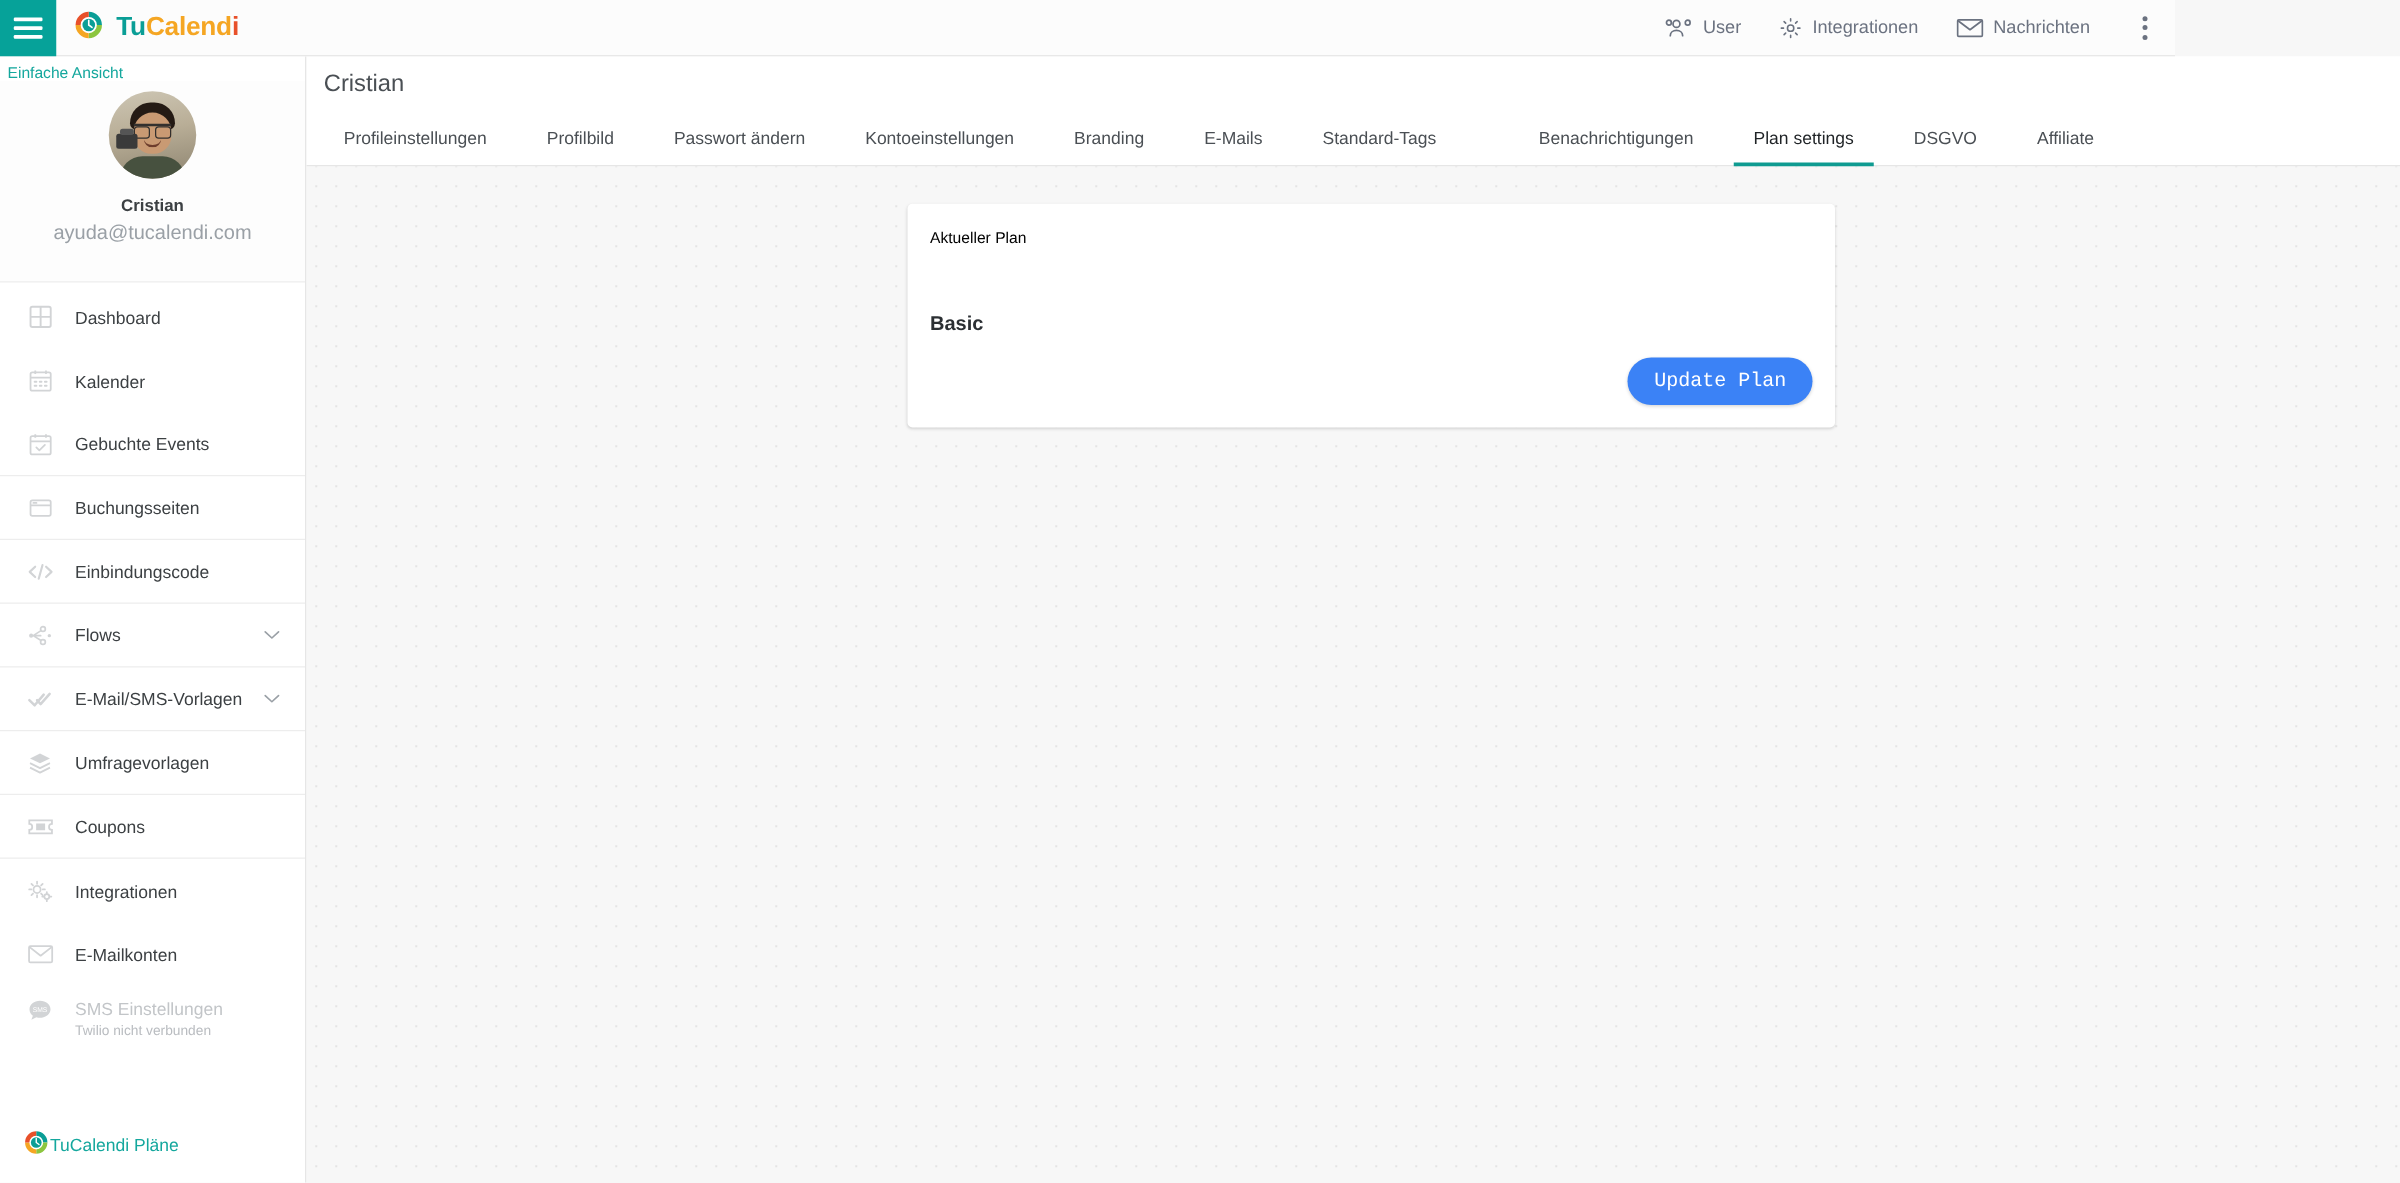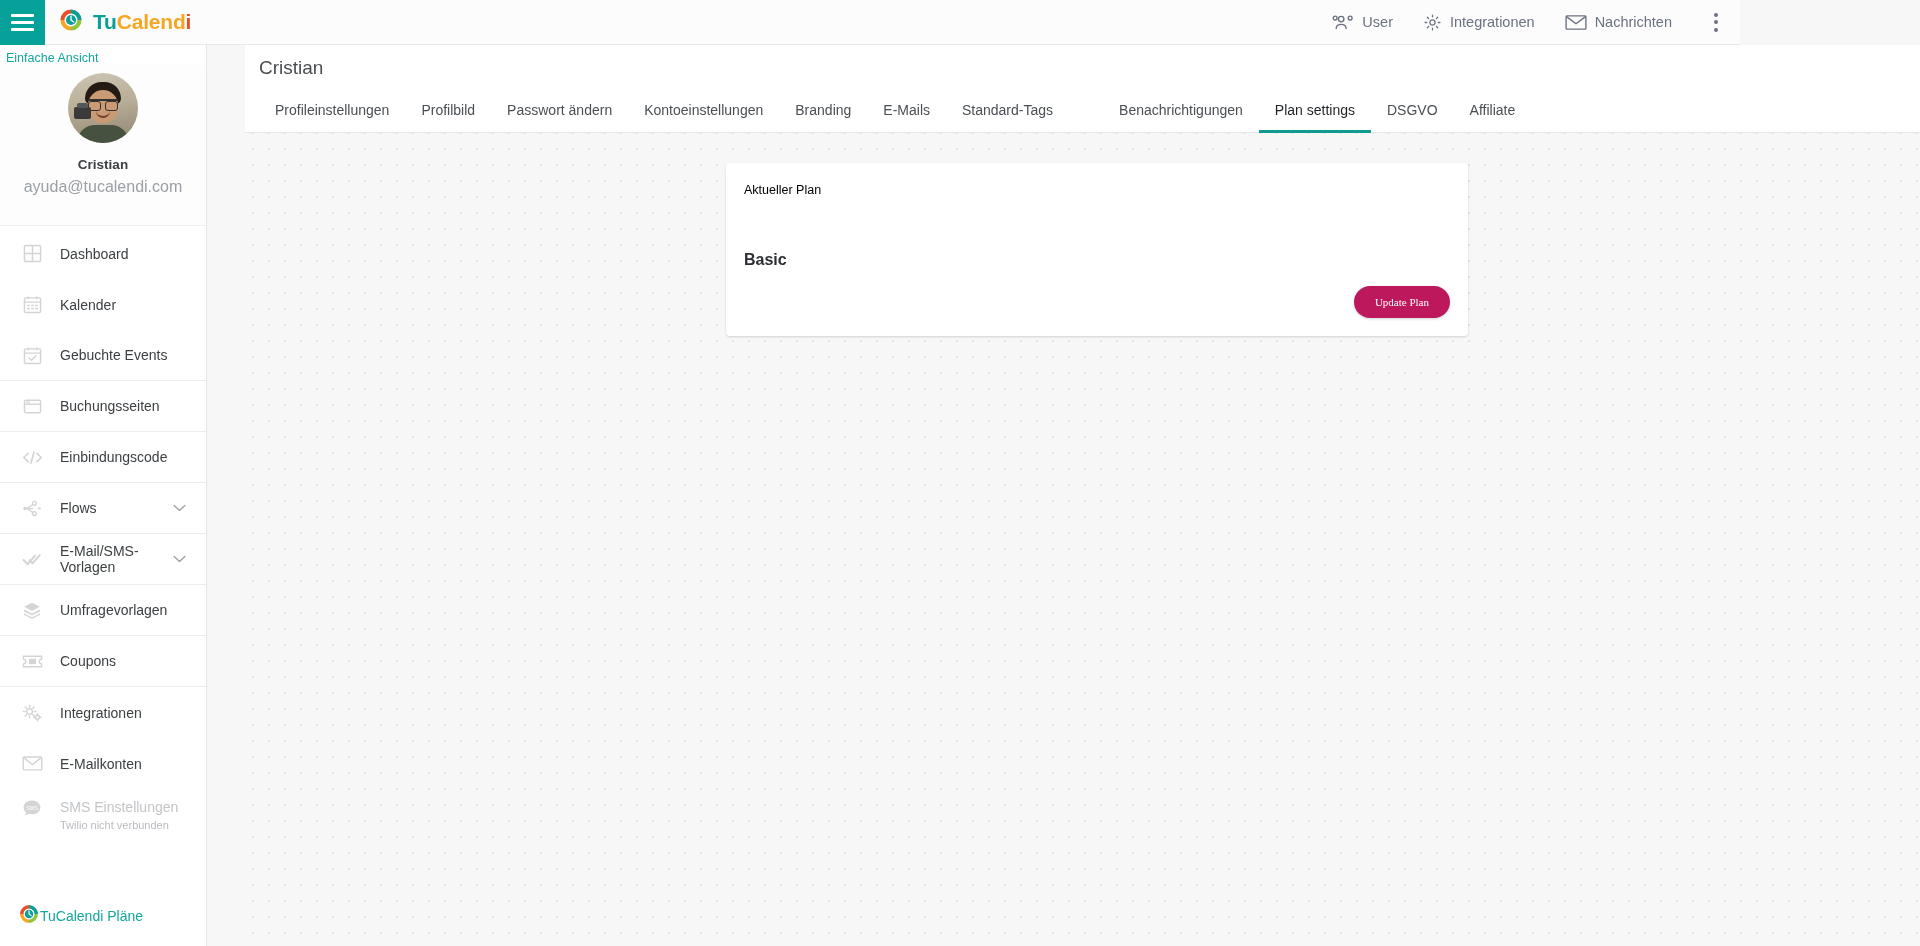--- a/index.html
+++ b/index.html
@@ -56,21 +56,21 @@
     padding: 6px 8px; cursor: pointer; margin-left: 4px;
   }
   .kebab i {
     width: 4px; height: 4px; border-radius: 50%;
     background: #6b7280; display: block;
   }
 
   
   .sidebar {
     position: absolute; top: 45px; left: 0;
-    width: 207px; height: 901px;
+    width: 245px; height: 901px;
     background: #ffffff;
     border-right: 1px solid #e6e6e6;
     z-index: 20;
   }
   .simple-view {
     color: #14a79d; font-size: 12.5px;
     padding: 6px 0 0 6px; cursor: pointer;
   }
   .profile {
     padding: 8px 0 26px; text-align: center;
@@ -180,21 +180,21 @@
   }
   .page-header {
     background: #ffffff;
     padding: 12px 0 0 14px;
     border-bottom: 1px solid #e6e6e6;
   }
   .page-title {
     font-size: 19px; color: #4a4f54; font-weight: normal;
     padding-bottom: 12px;
   }
-  .tabs { display: flex; align-items: flex-end; gap: 0; }
+  .tabs { display: flex; align-items: flex-end; gap: 16px; }
   .tab {
     font-size: 14px; color: #4a4f54;
     padding: 10px 16px 12px;
     cursor: pointer; white-space: nowrap;
     border-bottom: 3px solid transparent;
     position: relative; top: 1px;
   }
   .tab.gap-before { margin-left: 34px; }
   .tab.active {
     color: #1f2326;
@@ -204,23 +204,23 @@
     position: absolute; left: 481px; top: 118px;
     width: 742px; min-height: 110px;
     background: #fff; border-radius: 4px;
     box-shadow: 0 1px 3px rgba(0,0,0,0.10), 0 1px 2px rgba(0,0,0,0.06);
     padding: 17px 18px 18px;
   }
   .card-label { font-size: 12.5px; color: #000000; line-height: 1.6; }
   .card-value { font-size: 16px; font-weight: bold; color: #2b2f33; line-height: 1.5; margin-top: 48px; }
   .card-actions { display: flex; justify-content: flex-end; margin-top: 14px; }
   .btn-primary {
-    background: #be185d; color: #fff;
+    background: #3b82f6; color: #fff;
     border: none; border-radius: 20px;
-    font-size: 11px; font-family: Liberation Serif, serif;
+    font-size: 16px; font-family: Liberation Mono, monospace;
     padding: 10px 21px; cursor: pointer;
     box-shadow: 0 1px 3px rgba(0,0,0,0.18);
   }
 </style>
 </head>
 <body>
 
 <div class="topbar">
   <div class="hamburger">
     <span></span>

